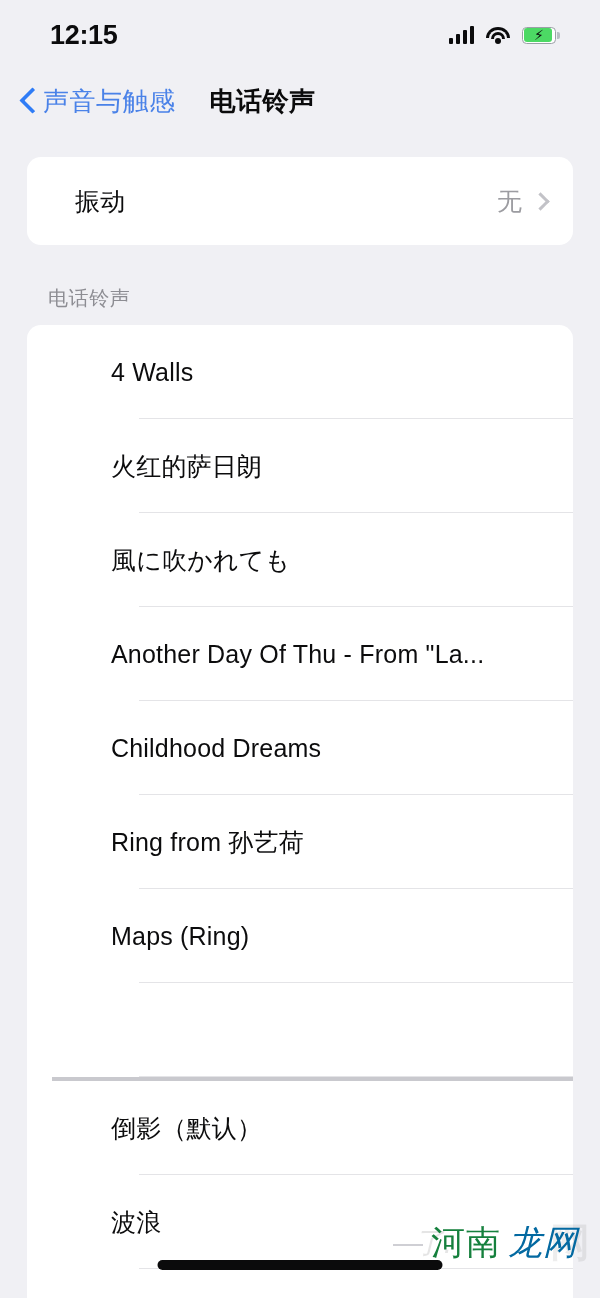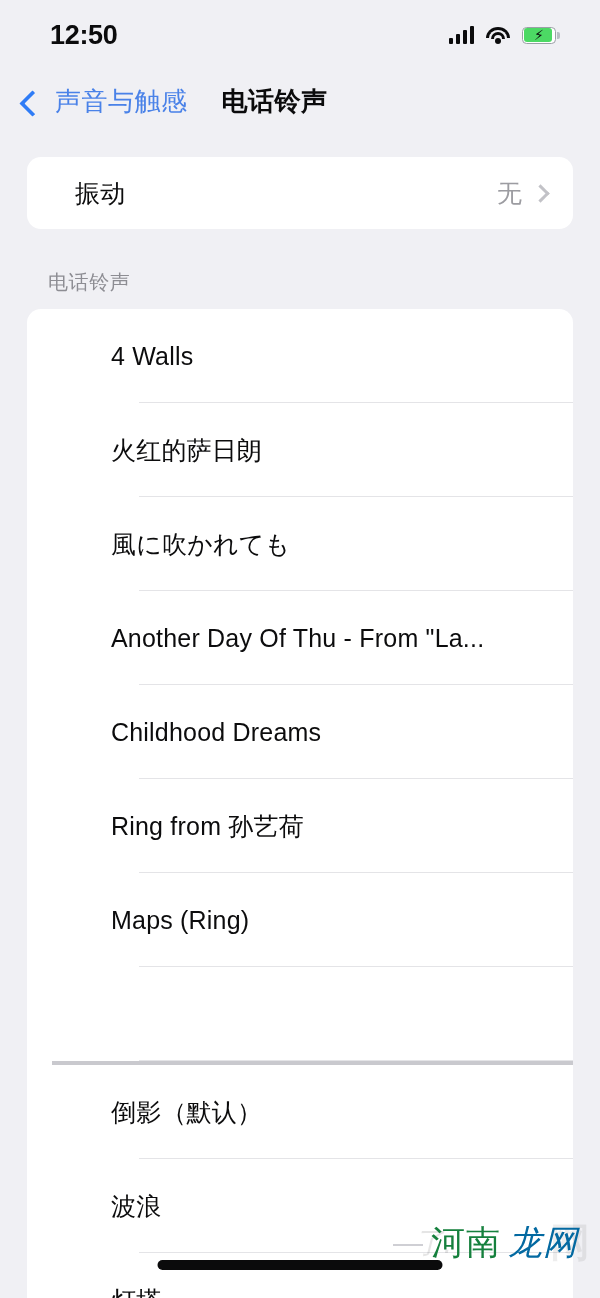--- a/index.html
+++ b/index.html
@@ -70,21 +70,21 @@
 
   
   .navbar {
     height:62px;
     display:flex;
     align-items:center;
     padding-left:14px;
     position:relative;
   }
   .back {
-    display:flex; align-items:flex-end; gap:18px;
+    display:flex; align-items:center; gap:6px;
     cursor:pointer; user-select:none;
   }
   .back-chev {
     width:17px; height:30px; position:relative; flex:none; margin-left:6px;
   }
   .back-chev::before {
     content:""; position:absolute; left:3px; top:5px;
     width:15px; height:15px;
     border-left:4.2px solid #2f7cf6; border-bottom:4.2px solid #2f7cf6;
     transform:rotate(45deg);
@@ -127,21 +127,21 @@
     width:11px; height:22px;
     border-right:4px solid #3b7ff0; border-bottom:4px solid #3b7ff0;
     transform:rotate(42deg);
     border-radius:1px;
   }
   .row .label {
     font-size:25px; color:#0c0c0d;
     white-space:nowrap; overflow:hidden; text-overflow:clip;
     letter-spacing:0.2px;
   }
-  .vib-row { padding-left:48px; height:72px; justify-content:space-between; }
+  .vib-row { padding-left:48px; height:88px; justify-content:space-between; }
   .vib-row .label { font-size:25px; }
   .vib-right { display:flex; align-items:center; gap:12px; }
   .vib-value { font-size:25px; color:#9c9ca1; }
   .vib-chev {
     width:13px; height:13px;
     border-right:3px solid #c2c2c7; border-top:3px solid #c2c2c7;
     transform:rotate(45deg);
     margin-right:4px;
   }
 
@@ -198,21 +198,21 @@
   .wm-ghost2 {
     position:absolute; right:148px; bottom:34px;
     font-size:30px; color:rgba(0,0,0,0.10);
     z-index:5; pointer-events:none; font-style:italic;
   }
 </style>
 </head>
 <body>
 
 <div class="statusbar">
-  <div class="clock">12:50</div>
+  <div class="clock">12:15</div>
   <div class="status-right">
     <div class="signal">
       <i></i>
         <i></i>
         <i></i>
         <i></i>
     </div>
     <div class="wifi">
       <span class="w1"></span>
         <span class="w2"></span>

